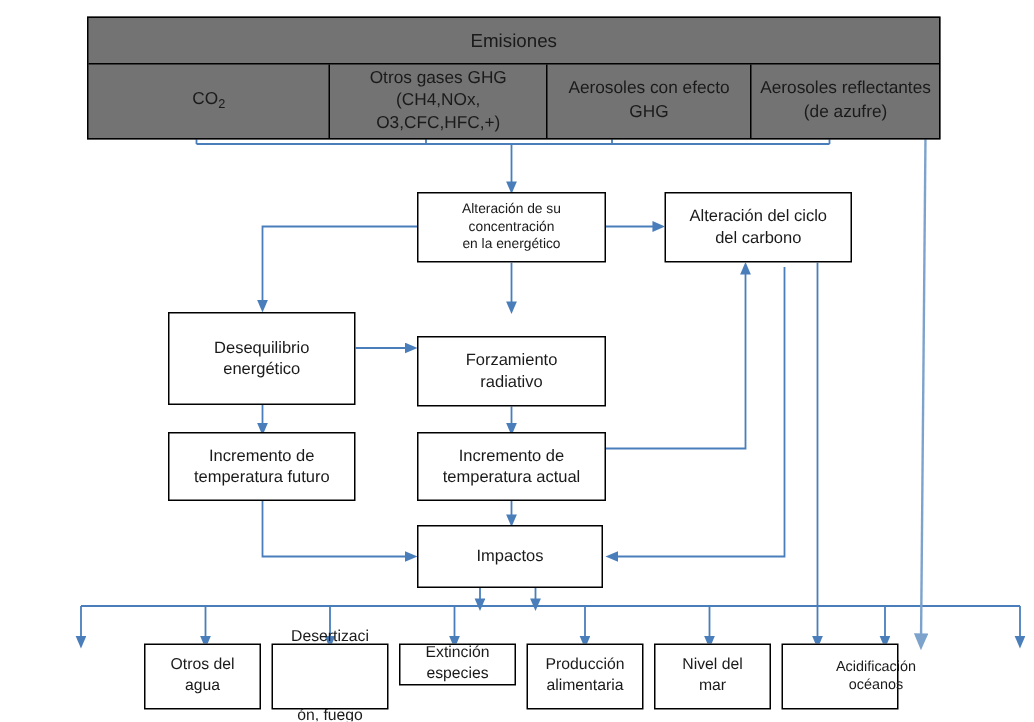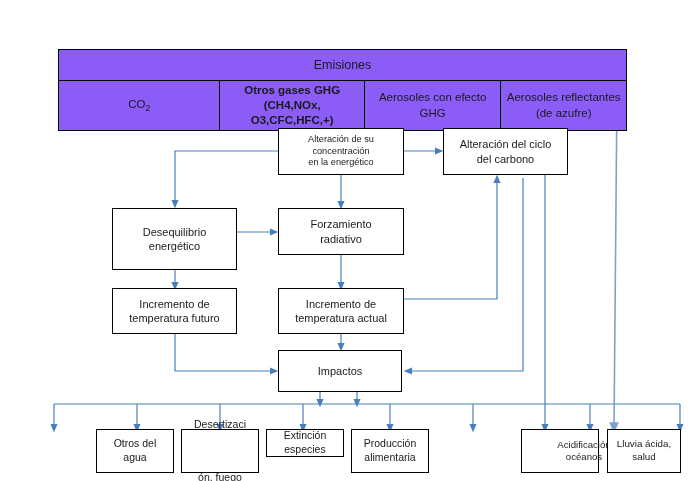--- a/index.html
+++ b/index.html
@@ -28,22 +28,21 @@
     pointer-events: none;
   }
   
   .emis-table {
     position: absolute;
     left: 58px;
     top: 11px;
     width: 569px;
     border: 1.4px solid #000;
     box-sizing: border-box;
-    background: #8b5cf6;
-    margin-top: 38px;
+    background: #737373;
   }
   .emis-title {
     height: 30px;
     border-bottom: 1.4px solid #000;
     display: flex;
     align-items: center;
     justify-content: center;
     font-size: 12.5px;
   }
   .emis-cols {
@@ -57,21 +56,21 @@
     justify-content: center;
     text-align: center;
     font-size: 11.5px;
     line-height: 1.32;
     border-right: 1.4px solid #000;
     box-sizing: border-box;
     padding: 0 3px;
   }
   .emis-cell:last-child { border-right: none; }
   .c0 { width: 162px; }
-  .c1 { width: 145px; font-weight: bold; }
+  .c1 { width: 145px; }
   .c2 { width: 137px; }
   .c3 { width: 125px; }
   .sub { font-size: 8.5px; vertical-align: sub; }
 
   
   .box {
     position: absolute;
     border: 1.4px solid #000;
     background: #fff;
     box-sizing: border-box;
@@ -190,21 +189,21 @@
   <div class="box mid" style="left:443px; top:128px; width:125px; height:47px;">
     <span class="ln">Alteración del ciclo</span>
     <span class="ln">del carbono</span>
   </div>
 
   <div class="box mid" style="left:112px; top:208px; width:125px; height:62px;">
     <span class="ln">Desequilibrio</span>
     <span class="ln">energético</span>
   </div>
 
-  <div class="box mid" style="left:278px; top:208px; width:126px; height:47px;">
+  <div class="box mid" style="left:278px; top:224px; width:126px; height:47px;">
     <span class="ln">Forzamiento</span>
     <span class="ln">radiativo</span>
   </div>
 
   <div class="box mid" style="left:112px; top:288px; width:125px; height:46px;">
     <span class="ln">Incremento de</span>
     <span class="ln">temperatura futuro</span>
   </div>
 
   <div class="box mid" style="left:278px; top:288px; width:126px; height:46px;">
@@ -230,24 +229,24 @@
   <div class="box leaf" style="left:266px; top:429px; width:78px; height:28px;">
     <span class="ln">Extinción</span>
     <span class="ln">especies</span>
   </div>
 
   <div class="box leaf" style="left:351px; top:429px; width:78px; height:44px;">
     <span class="ln">Producción</span>
     <span class="ln">alimentaria</span>
   </div>
 
+  <div class="box leaf" style="left:436px; top:429px; width:78px; height:44px;">
+    <span class="ln">Nivel del</span>
+    <span class="ln">mar</span>
+  </div>
 
   <div class="box leaf" style="left:521px; top:429px; width:78px; height:44px; font-size:9.6px;padding-left:48px;">
     <span class="ln">Acidificación</span>
     <span class="ln">océanos</span>
   </div>
 
-  <div class="box leaf" style="left:607px; top:429px; width:74px; height:44px; font-size:9.8px;">
-    <span class="ln">Lluvia ácida,</span>
-    <span class="ln">salud</span>
-  </div>
 
 </div>
 
 </body></html>

